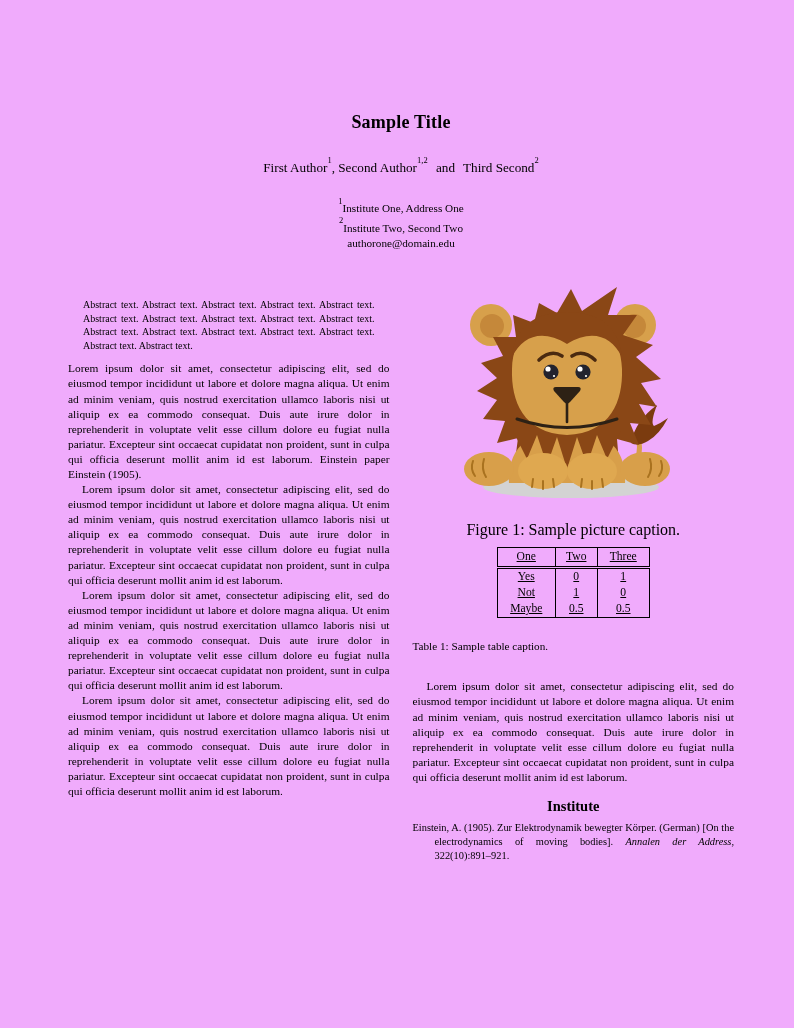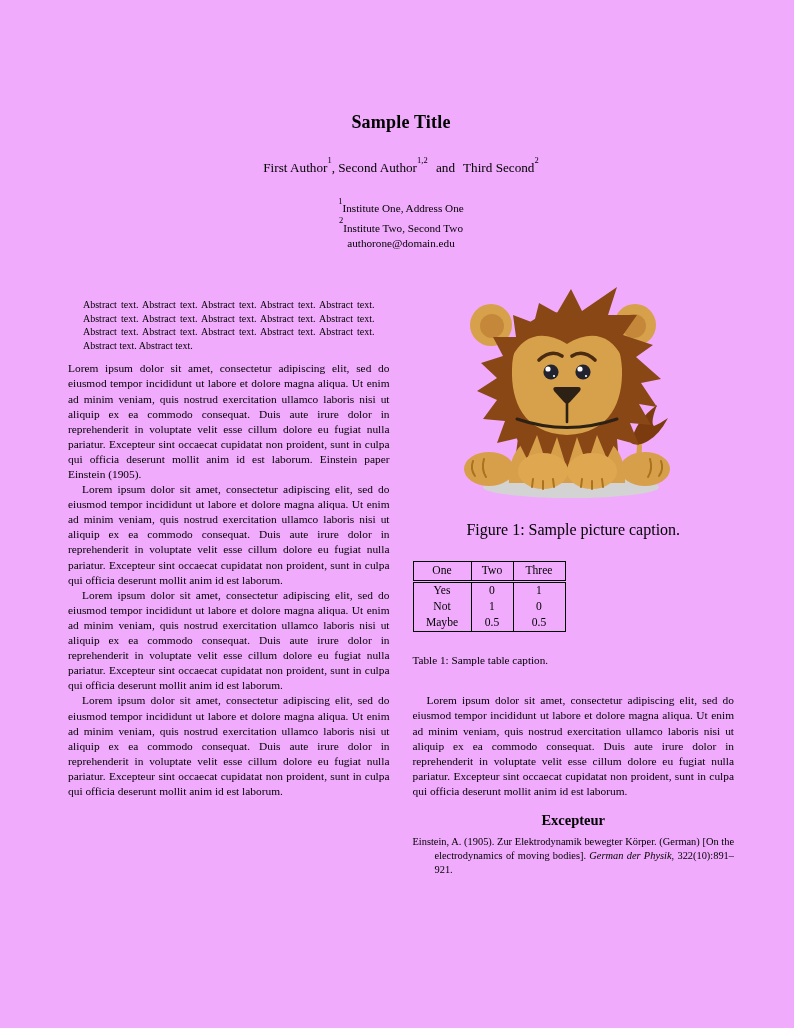--- a/index.html
+++ b/index.html
@@ -36,21 +36,21 @@
     margin-top: 9px;
     font-size: 11.4px; line-height: 15.1px;
     text-align: justify;
   }
   .body-par.flow { margin-top: 0; }
   .indent { text-indent: 14px; }
   
   .figure { text-align: center; margin-top: -4px; }
   .figure svg { display: inline-block; }
   .fig-caption { text-align: center; font-size: 16px; margin-top: 12px; }
-  .table-wrap { display: flex; margin-top: 22px; }
+  .table-wrap { display: flex; justify-content: center; margin-top: 8px; text-decoration: underline; }
   table.data { border-collapse: collapse; font-size: 11.6px; border: 1px solid #000; }
   table.data th, table.data td {
     border-left: 1px solid #000; border-right: 1px solid #000;
     font-weight: normal; text-align: center; padding: 1px 0 2px 0;
   }
   table.data th { padding: 2px 0 3px 0; }
   table.data thead tr { border-bottom: 3px double #000; }
   col.c1 { width: 58px; } col.c2 { width: 42px; } col.c3 { width: 52px; }
   .tbl-caption { text-align: left; font-size: 11.2px; margin-top: 22px; }
   .right-par { margin-top: 27px; }
@@ -181,18 +181,18 @@
               <td>0.5</td>
               <td>0.5</td>
             </tr>
           </tbody>
         </table>
       </div>
       <div class="tbl-caption">Table 1: Sample table caption.</div>
 
       <p class="body-par right-par indent">Lorem ipsum dolor sit amet, consectetur adipiscing elit, sed do eiusmod tempor incididunt ut labore et dolore magna aliqua. Ut enim ad minim veniam, quis nostrud exercitation ullamco laboris nisi ut aliquip ex ea commodo consequat. Duis aute irure dolor in reprehenderit in voluptate velit esse cillum dolore eu fugiat nulla pariatur. Excepteur sint occaecat cupidatat non proident, sunt in culpa qui officia deserunt mollit anim id est laborum.</p>
 
-      <div class="sec-head ref-head">Excepteur</div>
-      <p class="ref-entry"><span>Einstein, A. (1905). Zur Elektrodynamik bewegter Körper. (German) [On the electrodynamics of moving bodies]. </span><i>German der Physik</i><span>, 322(10):891–921.</span></p>
+      <div class="sec-head ref-head">Institute</div>
+      <p class="ref-entry"><span>Einstein, A. (1905). Zur Elektrodynamik bewegter Körper. (German) [On the electrodynamics of moving bodies]. </span><i>Annalen der Address</i><span>, 322(10):891–921.</span></p>
     </div>
 
   </div>
 </div>
 
 </body></html>

